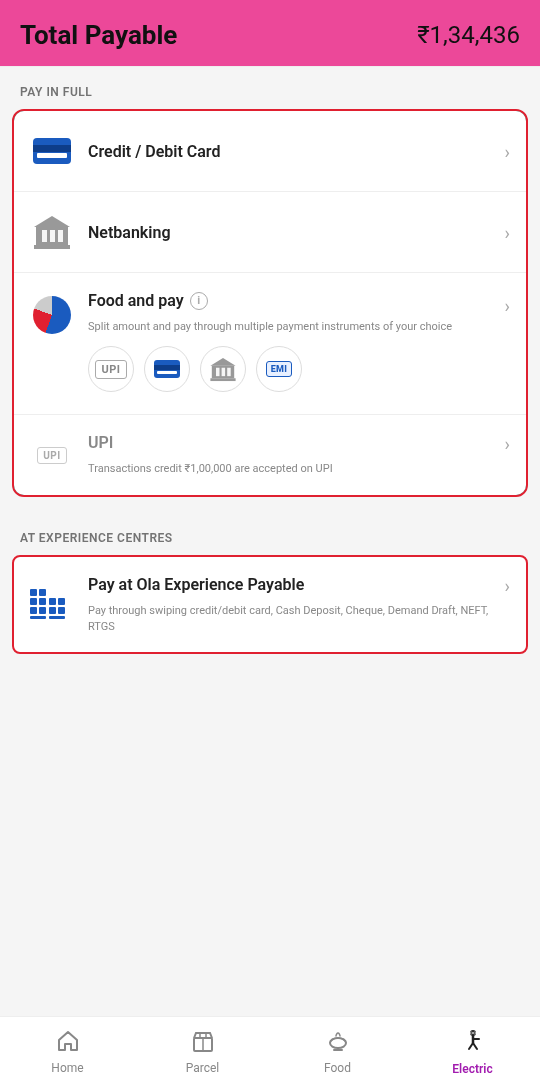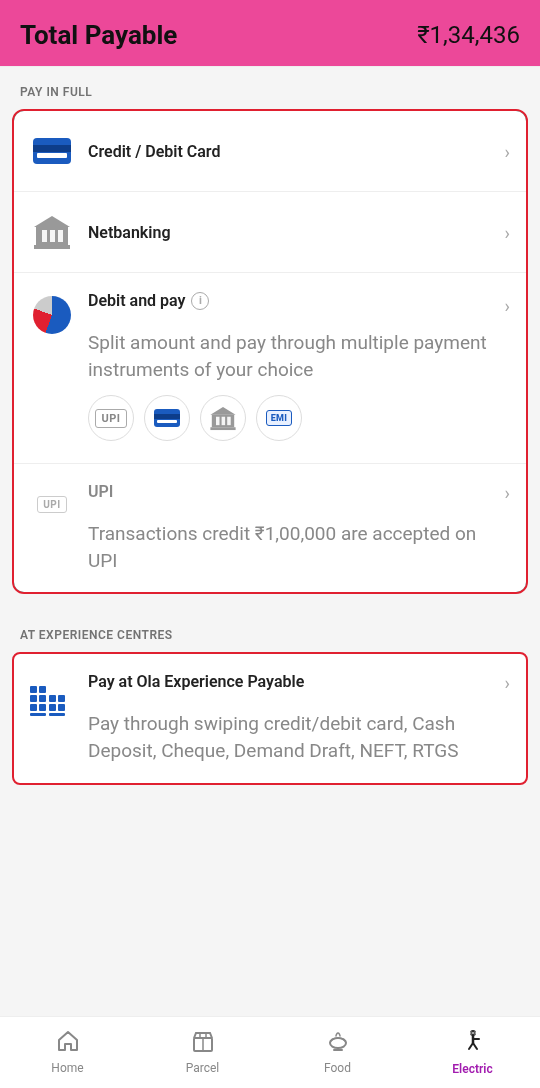--- a/index.html
+++ b/index.html
@@ -155,23 +155,23 @@
     }
     .option-title {
       font-size: 16px;
       font-weight: 600;
       color: #222;
       display: flex;
       align-items: center;
       gap: 6px;
     }
     .option-subtitle {
-      font-size: 19px;
+      font-size: 11px;
       color: #888;
-      margin-top: 20px;
+      margin-top: 9px;
       line-height: 1.4;
     }
 
     .info-badge {
       width: 18px;
       height: 18px;
       border-radius: 50%;
       border: 1.5px solid #aaa;
       color: #aaa;
       font-size: 11px;
@@ -352,21 +352,21 @@
       </div>
       <span class="chevron">›</span>
     </div>
 
     <div class="pay-option" style="align-items: flex-start; flex-wrap: wrap;">
       <div class="option-icon" style="margin-top:2px;">
         <div class="pie-icon"></div>
       </div>
       <div class="option-content">
         <div class="option-title">
-          <span>Debit and pay</span>
+          <span>Food and pay</span>
           <span class="info-badge">i</span>
         </div>
         <div class="option-subtitle">Split amount and pay through multiple payment instruments of your choice</div>
         <div class="split-icons-row">
           <div class="split-badge">
             <span class="upi-logo">UPI</span>
           </div>
           <div class="split-badge">
             <div class="split-badge-card">
               <div class="card-stripe"></div>

